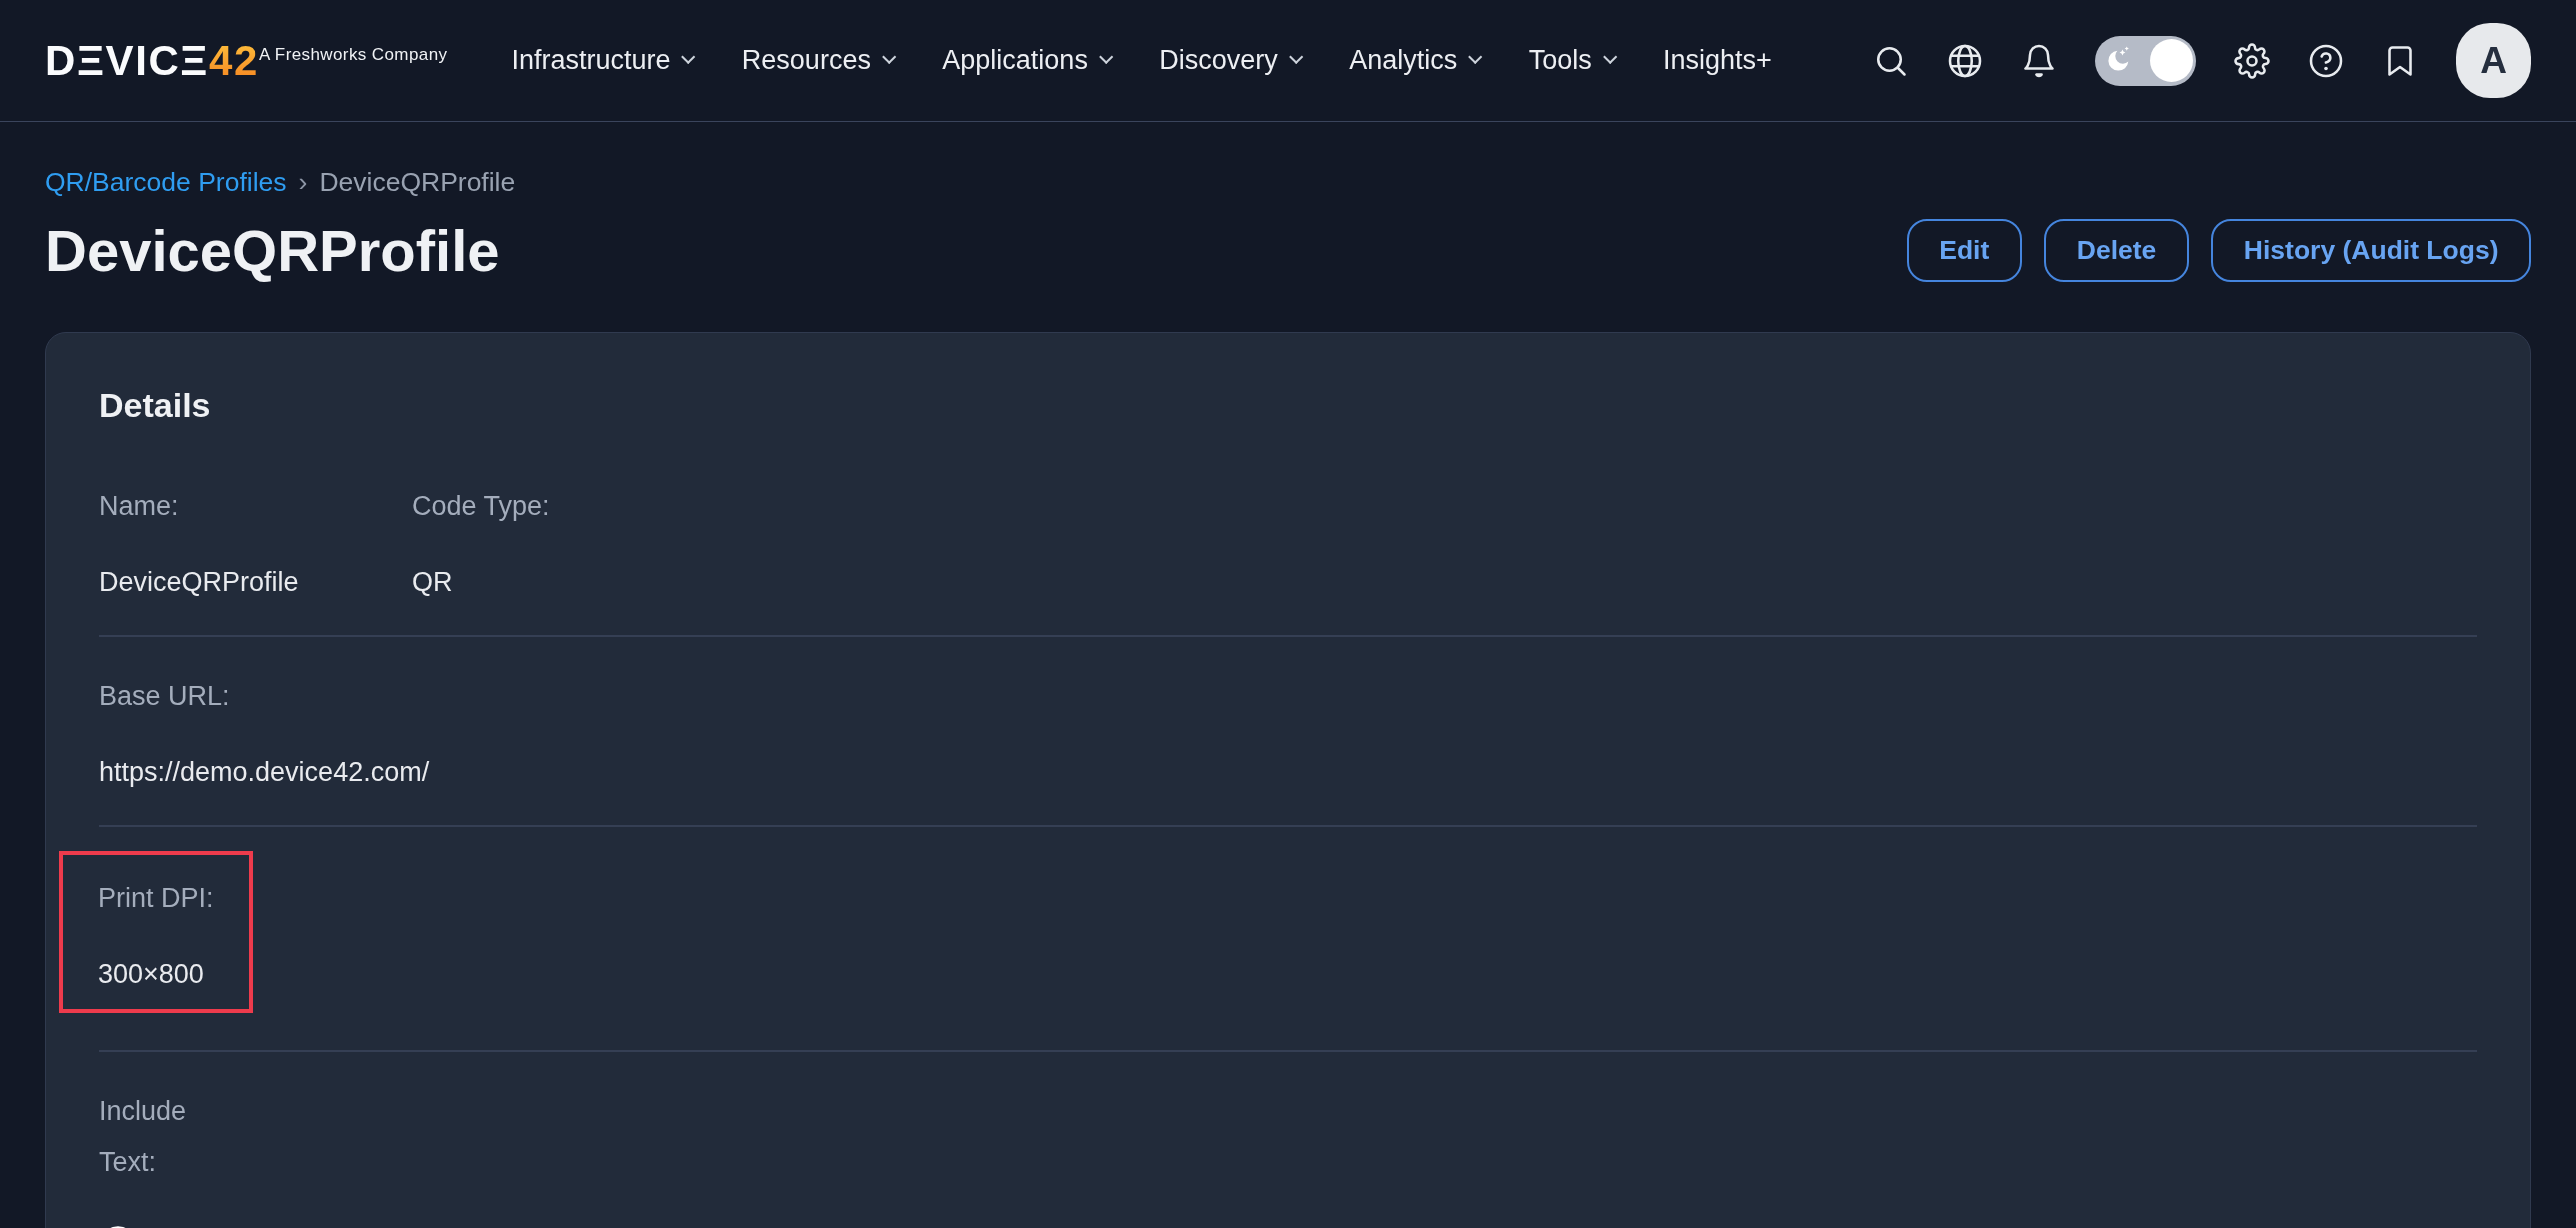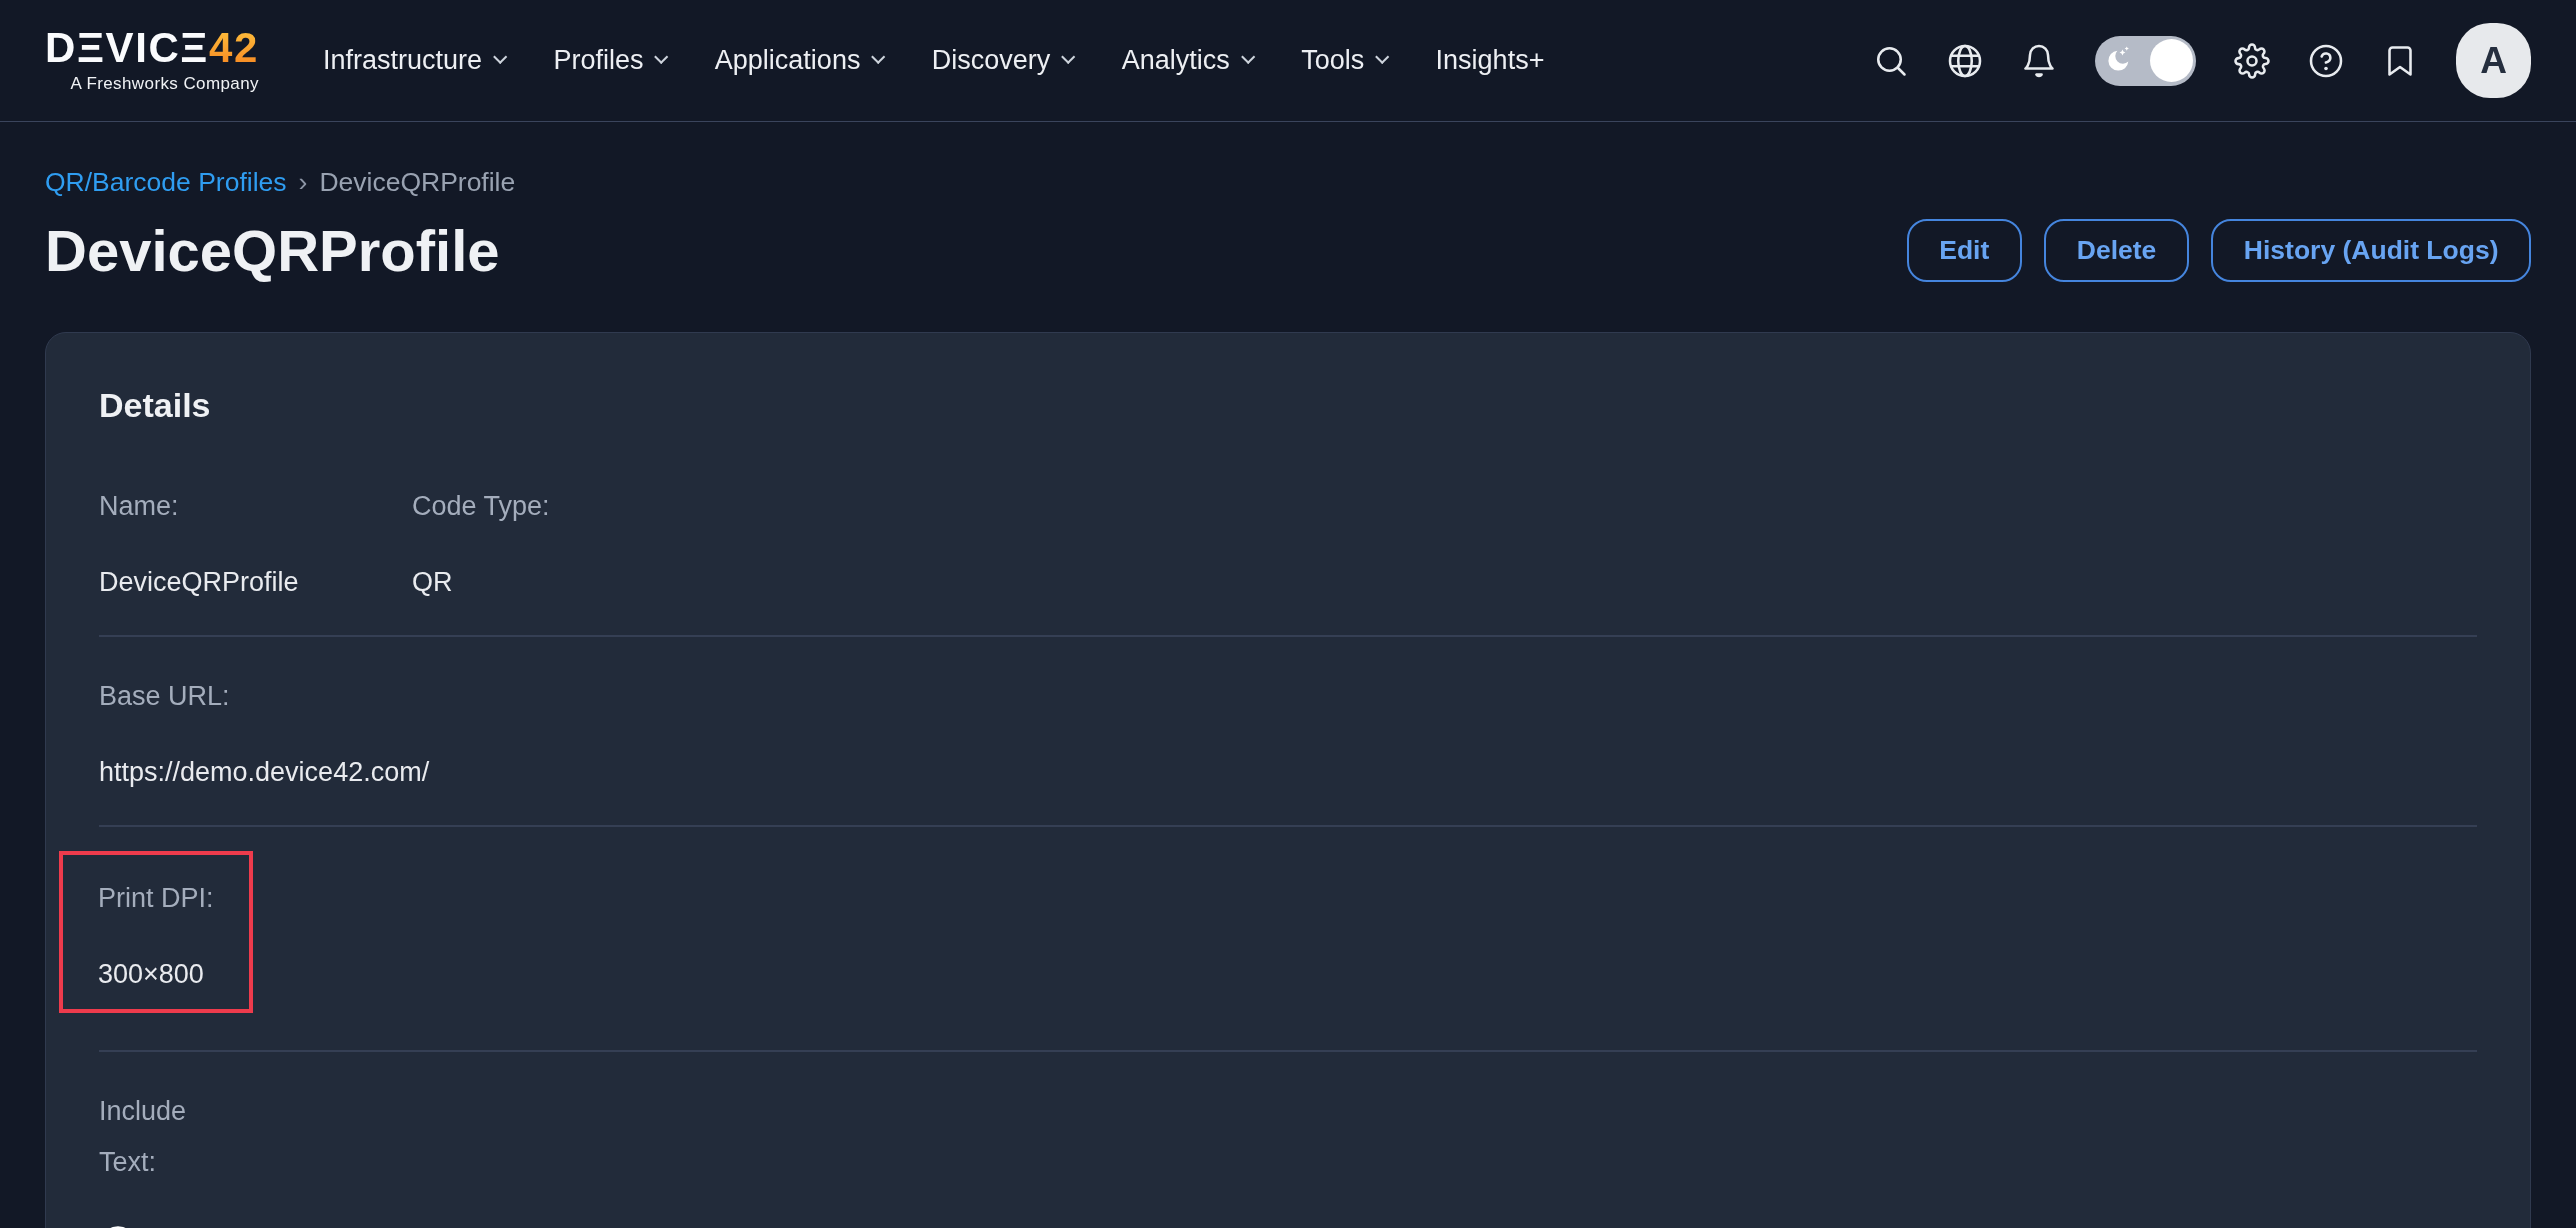--- a/index.html
+++ b/index.html
@@ -8,21 +8,21 @@
     background:#121826;
     overflow:hidden;
     font-family:"Liberation Sans","DejaVu Sans",sans-serif;
     color:#E9EBEF;
   }
   
   header {
     height:122px; border-bottom:1.6px solid #3A445C;
     display:flex; align-items:center; padding:0 45px; white-space:nowrap;
   }
-  .logo-block { display:flex; flex-direction:column; cursor:pointer;text-align:right; }
+  .logo-block { display:flex; flex-direction:row; cursor:pointer;text-align:right; }
   .logo-line { font-size:42px; font-weight:bold; letter-spacing:1.6px; line-height:1; color:#FAFBFD; }
   .logo-accent {
     background:linear-gradient(180deg,#FFC53F 0%,#F58220 100%);
     -webkit-background-clip:text; background-clip:text; color:transparent;
   }
   .logo-tagline { font-size:17px; color:#F0F2F5; margin-top:5.6px; letter-spacing:0.4px; }
   nav { display:flex; align-items:center; gap:48px; margin-left:64px; }
   .nav-item { display:flex; align-items:center; font-size:27px; color:#EDEFF3; cursor:pointer; }
   .chev {
     width:10.4px; height:10.4px; border-right:2.4px solid #CDD3DC; border-bottom:2.4px solid #CDD3DC;
@@ -72,21 +72,21 @@
   <div class="logo-block">
     <div class="logo-line"><span>DΞVICΞ</span><span class="logo-accent">42</span></div>
     <div class="logo-tagline">A Freshworks Company</div>
   </div>
   <nav>
     <div class="nav-item">
         <span>Infrastructure</span>
         <span class="chev"></span>
       </div>
     <div class="nav-item">
-        <span>Profiles</span>
+        <span>Resources</span>
         <span class="chev"></span>
       </div>
     <div class="nav-item">
         <span>Applications</span>
         <span class="chev"></span>
       </div>
     <div class="nav-item">
         <span>Discovery</span>
         <span class="chev"></span>
       </div>

